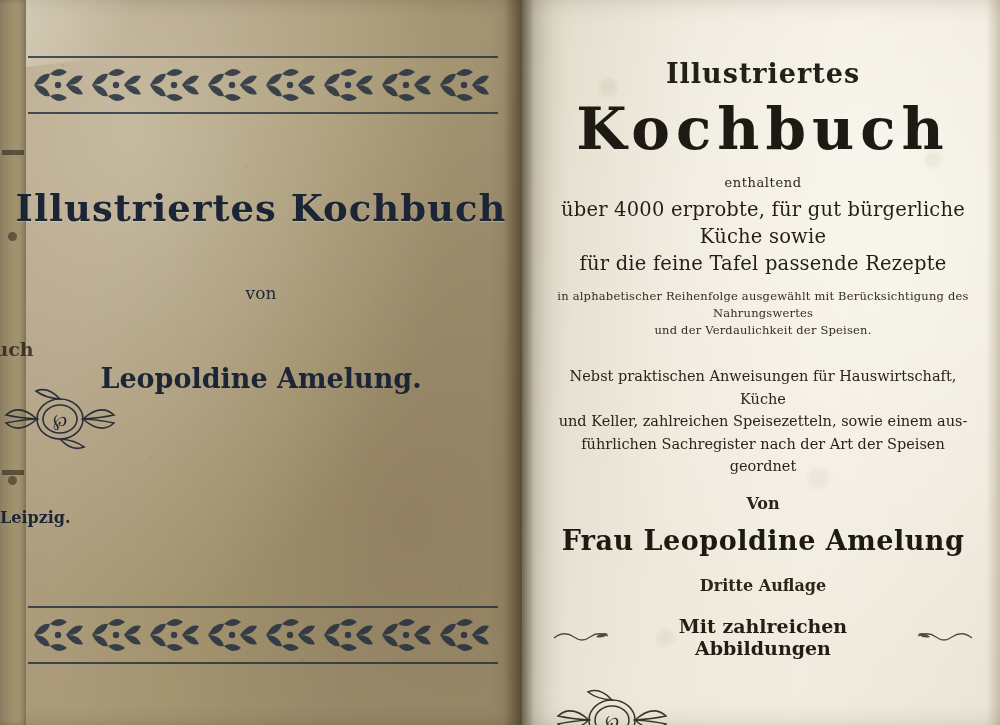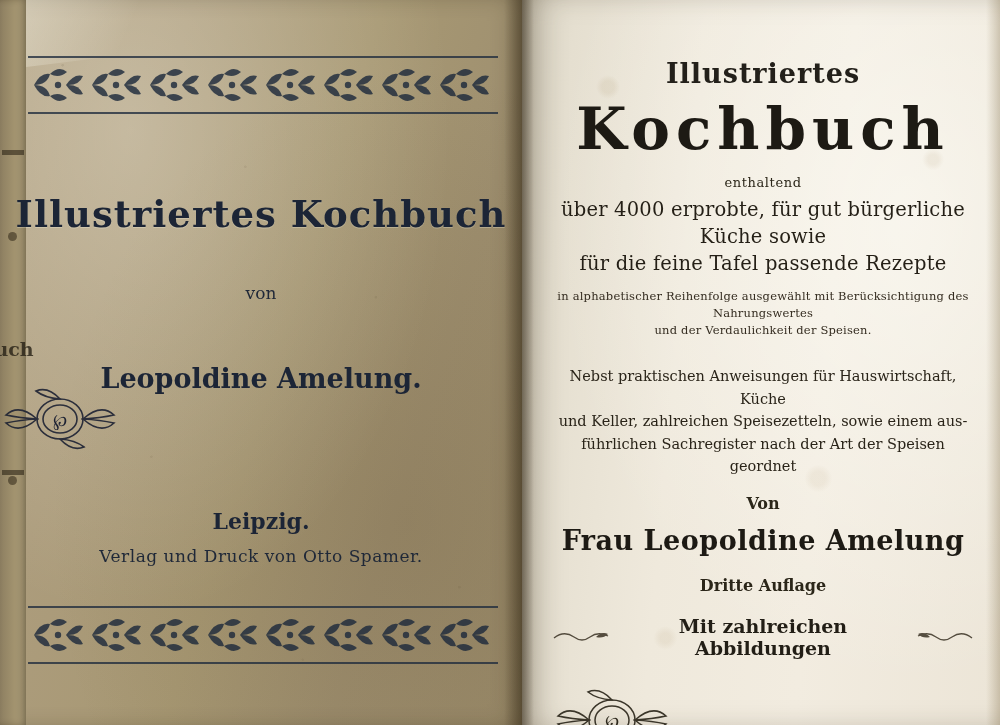--- a/index.html
+++ b/index.html
@@ -111,21 +111,21 @@
     opacity: .78;
   }
   .orn-rule.t1 { top: 56px; }
   .orn-rule.t2 { top: 112px; }
   .orn-rule.b1 { top: 606px; }
   .orn-rule.b2 { top: 662px; }
 
   .cover-title {
     position: absolute;
     left: 0; right: 0;
-    top: 192px;
+    top: 186px;
     text-align: center;
     font-family: "DejaVu Serif", serif;
     font-weight: 700;
     font-size: 37px;
     letter-spacing: 1px;
     color: #1c2536;
     text-shadow: 0 1px 0 rgba(255,255,235,0.25);
   }
   .cover-byline {
     position: absolute;
@@ -150,24 +150,24 @@
   .cover-mark {
     position: absolute;
     left: 0; right: 0;
     top: 382px;
     text-align: center;
   }
   .cover-city {
     position: absolute;
     left: 0; right: 0;
     top: 508px;
-    text-align: center;
-    font-family: "DejaVu Serif", serif;
-    font-weight: 700;
-    font-size: 22px;
+    text-align: left;
+    font-family: "DejaVu Serif", serif;
+    font-weight: 700;
+    font-size: 16px;
     color: #1c2536;
   }
   .cover-publisher {
     position: absolute;
     left: 0; right: 0;
     top: 546px;
     text-align: center;
     font-family: "DejaVu Serif", serif;
     font-size: 17px;
     letter-spacing: .5px;
@@ -357,21 +357,20 @@
           <path d="M37 37 q-18 16 -31 4 q14 -3 31 -4 z"></path>
           <path d="M83 37 q18 16 31 4 q-14 -3 -31 -4 z"></path>
           <path d="M60 17 q-12 -13 -24 -8 q9 7 24 8 z"></path>
           <path d="M60 57 q12 13 24 8 q-9 -7 -24 -8 z"></path>
         </g>
         <text x="60" y="44" text-anchor="middle" font-family="DejaVu Serif, serif" font-size="17" fill="#1d2233">℘</text>
       </svg>
     </div>
 
     <div class="cover-city">Leipzig.</div>
-    <div class="cover-publisher">Verlag und Druck von Otto Spamer.</div>
 
     <div class="orn-rule b1"></div>
     <div class="orn-band bottom">
       <svg width="470" height="46" viewBox="0 0 470 46" aria-hidden="true">
         <g fill="#1d2a3c" opacity="0.88">
           <g id="leafgrp2">
             <path d="M6 23 q7 -13 16 -11 q-3 11 -16 11 z"></path>
             <path d="M6 23 q7 13 16 11 q-3 -11 -16 -11 z"></path>
             <path d="M22 12 q9 -9 17 -2 q-8 7 -17 2 z"></path>
             <path d="M22 34 q9 9 17 2 q-8 -7 -17 -2 z"></path>

